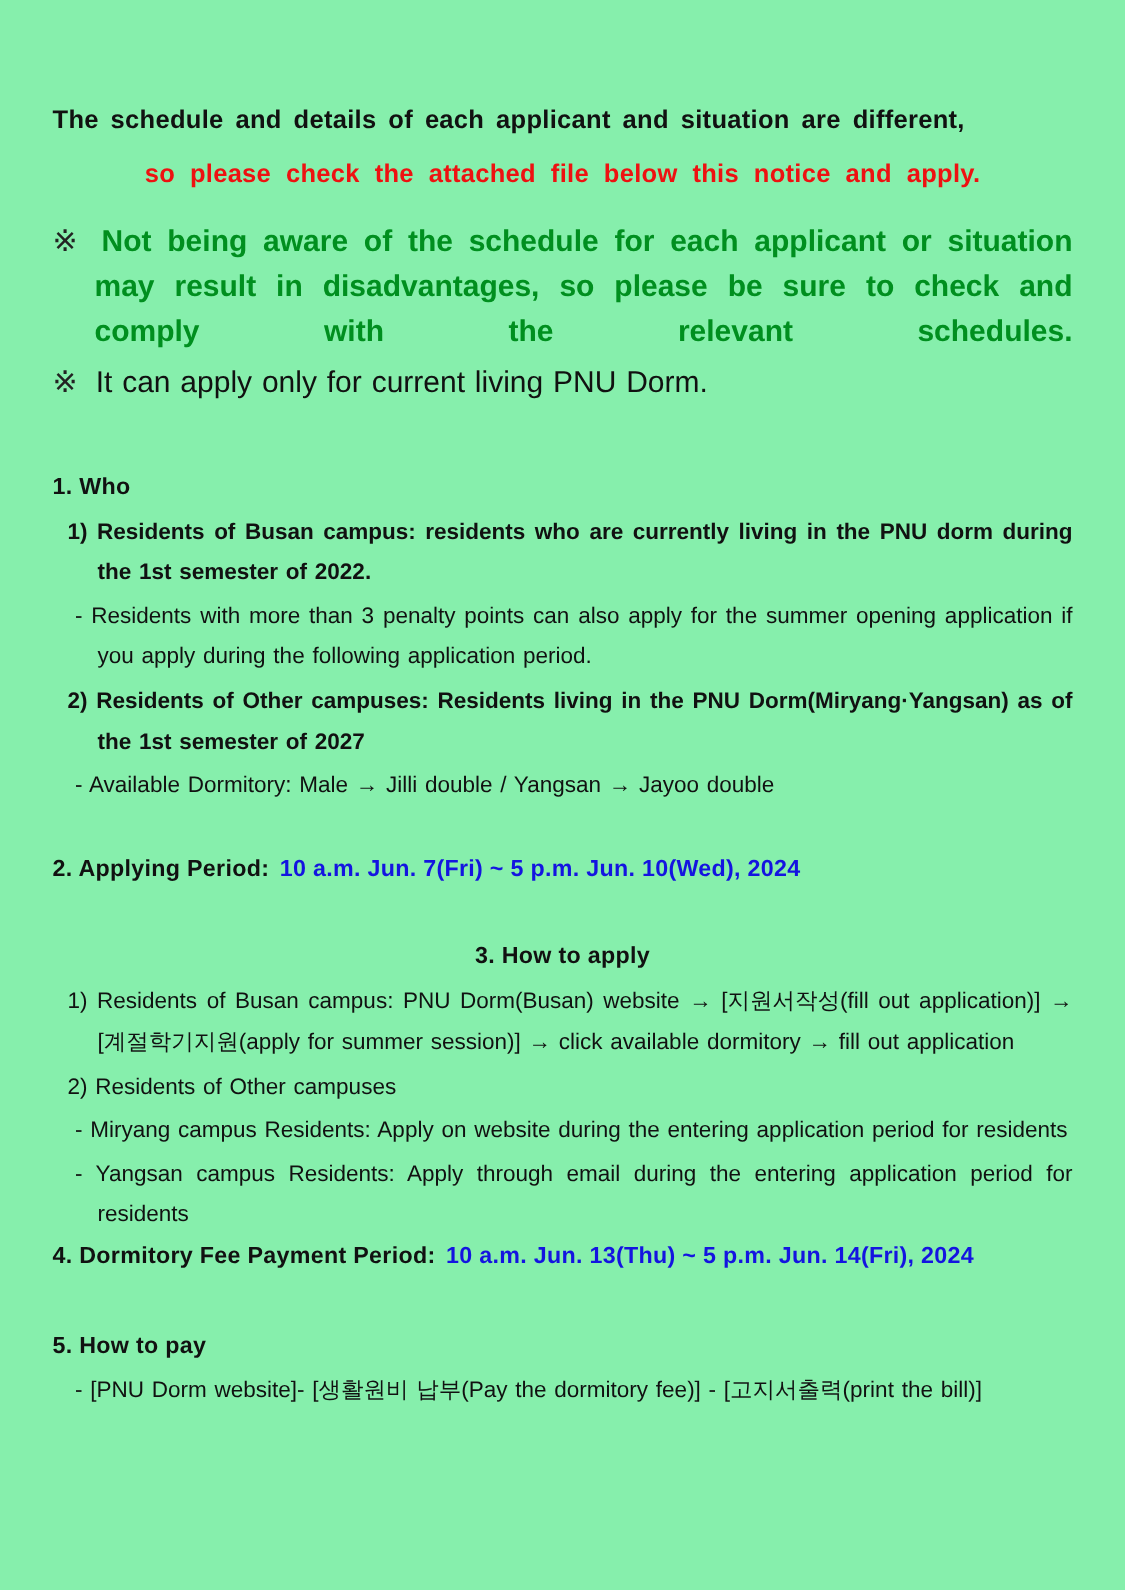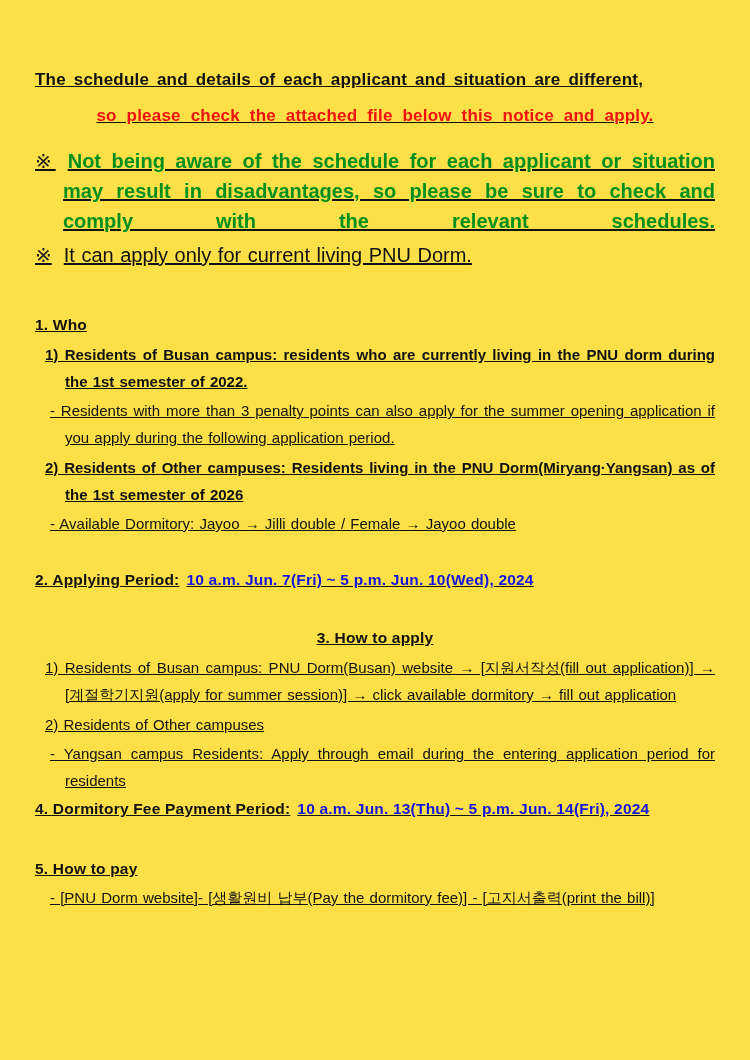--- a/index.html
+++ b/index.html
@@ -14,22 +14,21 @@
     width: 750px;
     height: 1060px;
     overflow: hidden;
     font-family: "Liberation Sans", "DejaVu Sans", sans-serif;
     color: var(--color-black, #111);
   }
   .page {
     width: 750px;
     height: 1060px;
     padding: 62px 35px 0 35px;
-    background: #fde047;
-    text-decoration: underline;
+    background: #86efac;
   }
   
   .title-block { margin-bottom: 0; }
   .title-line {
     font-size: 17px;
     font-weight: 700;
     line-height: 36px;
     word-spacing: 3px;
     letter-spacing: 0.2px;
   }
@@ -98,28 +97,29 @@
     <div class="title-line l2">so please check the attached file below this notice and apply.</div>
   </div>
 
   <p class="note green"><span class="marker">※</span><span>Not being aware of the schedule for each applicant or situation may result in disadvantages, so please be sure to check and comply with the relevant schedules.</span></p>
 
   <p class="note plain"><span class="marker">※</span><span>It can apply only for current living PNU Dorm.</span></p>
 
   <div class="sec-heading mt-42">1. Who</div>
   <p class="item num semibold">1) Residents of Busan campus: residents who are currently living in the PNU dorm during the 1st semester of 2022.</p>
   <p class="item dash">- Residents with more than 3 penalty points can also apply for the summer opening application if you apply during the following application period.</p>
-  <p class="item num semibold mt-6">2) Residents of Other campuses: Residents living in the PNU Dorm(Miryang·Yangsan) as of the 1st semester of 2026</p>
-  <p class="item dash">- Available Dormitory: Jayoo → Jilli double / Female → Jayoo double</p>
+  <p class="item num semibold mt-6">2) Residents of Other campuses: Residents living in the PNU Dorm(Miryang·Yangsan) as of the 1st semester of 2027</p>
+  <p class="item dash">- Available Dormitory: Male → Jilli double / Yangsan → Jayoo double</p>
 
   <div class="sec-heading mt-29"><span>2. Applying Period:</span><span class="blue-value">10 a.m. Jun. 7(Fri) ~ 5 p.m. Jun. 10(Wed), 2024</span></div>
 
   <div class="sec-heading mt-31">3. How to apply</div>
   <p class="item num">1) Residents of Busan campus: PNU Dorm(Busan) website → [지원서작성(fill out application)] → [계절학기지원(apply for summer session)] → click available dormitory → fill out application</p>
   <p class="item num mt-2">2) Residents of Other campuses</p>
+  <p class="item dash mt-1">- Miryang campus Residents: Apply on website during the entering application period for residents</p>
   <p class="item dash mt-1">- Yangsan campus Residents: Apply through email during the entering application period for residents</p>
 
   <div class="sec-heading mt-1"><span>4. Dormitory Fee Payment Period:</span><span class="blue-value">10 a.m. Jun. 13(Thu) ~ 5 p.m. Jun. 14(Fri), 2024</span></div>
 
   <div class="sec-heading mt-33">5. How to pay</div>
   <p class="item dash mt-7">- [PNU Dorm website]- [생활원비 납부(Pay the dormitory fee)] - [고지서출력(print the bill)]</p>
 
 </div>
 
 </body></html>

